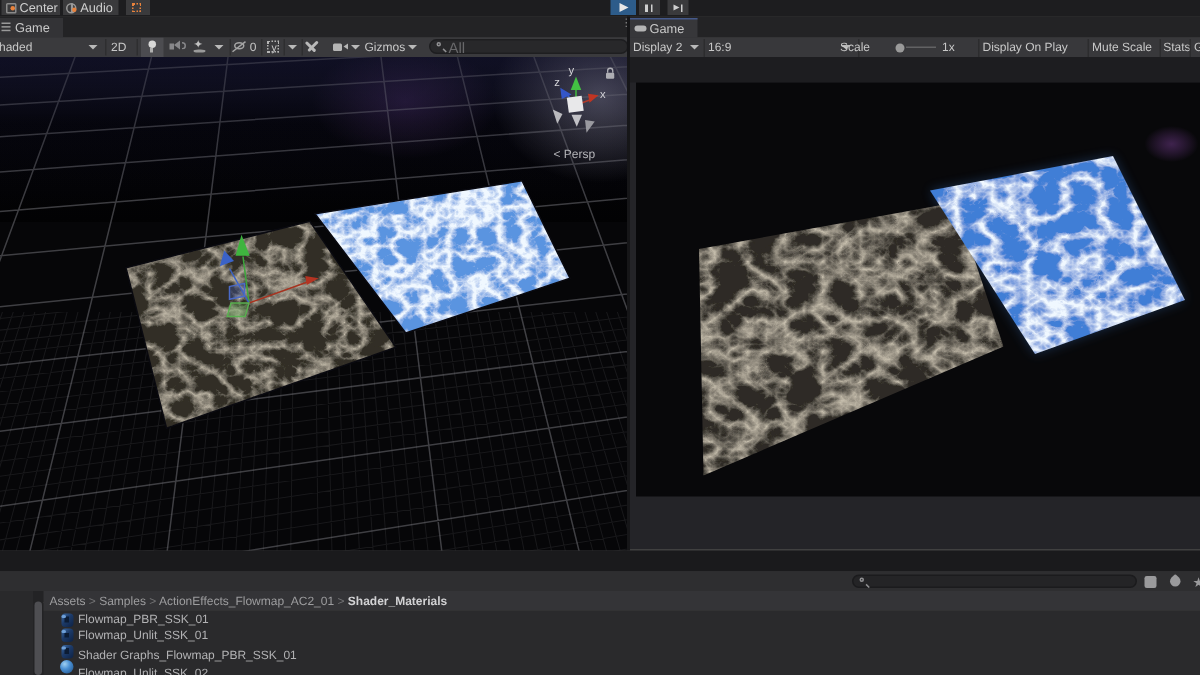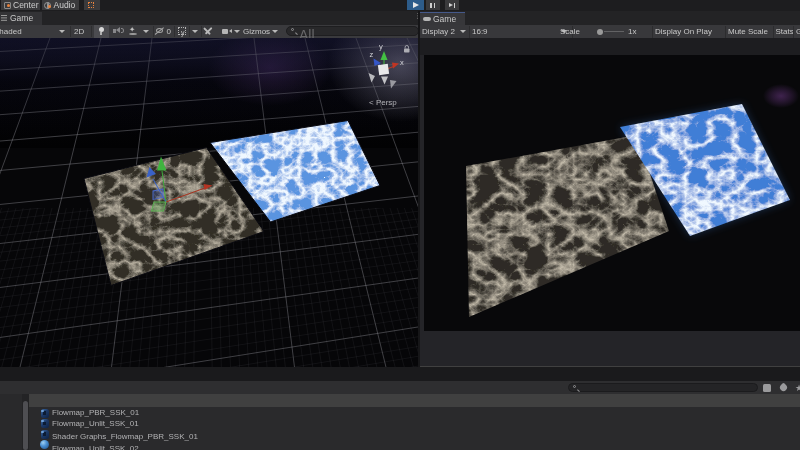--- a/index.html
+++ b/index.html
@@ -88,21 +88,21 @@
 
     <span style="position:absolute;left:222px;top:4px;width:6px;height:5px;background:#b5b5b5;border-radius:1px"></span>
     <span style="position:absolute;left:228.5px;top:4.5px;width:0;height:0;border-right:3.5px solid #b5b5b5;border-top:2px solid transparent;border-bottom:2px solid transparent"></span>
     <span style="position:absolute;left:234px;top:5px;width:0;height:0;border-top:3.5px solid #b9b9b9;border-left:3px solid transparent;border-right:3px solid transparent"></span>
     <span class="dd" style="position:absolute;left:243px;top:2px">Gizmos</span>
     <span style="position:absolute;left:272px;top:5px;width:0;height:0;border-top:3.5px solid #b9b9b9;border-left:3px solid transparent;border-right:3px solid transparent"></span>
 
     <span style="position:absolute;left:286px;top:1.5px;width:133px;height:9.5px;background:#28282a;border:1px solid #1e1e20;border-radius:5px"></span>
     <span style="position:absolute;left:290.5px;top:3.5px;width:3px;height:3px;border:1px solid #909092;border-radius:50%"></span>
     <span style="position:absolute;left:294.8px;top:8.2px;width:2.6px;height:1px;background:#909092;transform:rotate(45deg)"></span>
-    <span style="position:absolute;left:299px;top:2px;color:#68686a;font-size:14px">All</span>
+    <span style="position:absolute;left:299px;top:2px;color:#68686a;font-size:10px">All</span>
   </div>
 
   <div class="abs" style="left:0;top:37.5px;width:418px;height:329.5px;background:#060608">
       <svg width="418" height="330" viewBox="0 0 418 330" style="position:absolute;left:0;top:0">
 <defs>
   <linearGradient id="sky" x1="0" y1="0" x2="0" y2="1">
     <stop offset="0" stop-color="#15152a"></stop>
     <stop offset="0.18" stop-color="#10101f"></stop>
     <stop offset="0.4" stop-color="#05050a"></stop>
     <stop offset="1" stop-color="#020203"></stop>
@@ -289,20 +289,24 @@
   <div class="abs" style="left:0;top:367px;width:800px;height:14px;background:#1a1a1c"></div>
   <div class="abs" style="left:0;top:381px;width:800px;height:13px;background:#2e2e30">
     <span style="position:absolute;left:568px;top:2px;width:190px;height:9px;background:#242426;border:1px solid #1b1b1d;border-radius:5px"></span>
     <span style="position:absolute;left:572.5px;top:4px;width:3px;height:3px;border:1px solid #909092;border-radius:50%"></span>
     <span style="position:absolute;left:576.8px;top:8.6px;width:2.6px;height:1px;background:#909092;transform:rotate(45deg)"></span>
 
     <span style="position:absolute;left:763px;top:2.5px;width:8px;height:8px;background:#9a9a9c;border-radius:1.5px"></span>
     <span style="position:absolute;left:780px;top:3px;width:7px;height:7px;background:#9a9a9c;border-radius:1.5px 50% 50% 50%;transform:rotate(45deg)"></span>
     <span style="position:absolute;left:795px;top:2px;color:#9a9a9c;font-size:9px">★</span>
   </div>
+  <div class="abs" style="left:0;top:394px;width:800px;height:13px;background:#343437">
+    <span style="position:absolute;left:23px;top:4px;width:0;height:0;border-bottom:4px solid #9a9a9a;border-left:3.5px solid transparent;border-right:3.5px solid transparent"></span>
+    <span style="position:absolute;left:33px;top:2px;font-size:8px;color:#9d9d9f">Assets <span style="color:#737375">&gt;</span> Samples <span style="color:#737375">&gt;</span> ActionEffects_Flowmap_AC2_01 <span style="color:#737375">&gt;</span> <span style="color:#d2d2d4;font-weight:bold">Shader_Materials</span></span>
+  </div>
   <div class="abs" style="left:0;top:407px;width:800px;height:43px;background:#2a2a2c"></div>
   <div class="abs" style="left:0;top:394px;width:22px;height:56px;background:#29292b"></div>
   <div class="abs" style="left:22px;top:394px;width:7px;height:56px;background:#232325"></div>
   <div class="abs" style="left:23px;top:401px;width:5px;height:49px;background:#4e4e52;border-radius:2.5px"></div>
     <div>
       <span style="position:absolute;left:40.5px;top:408.5px;width:8px;height:9px;background:linear-gradient(135deg,#3f6ea8 0%,#1c3a68 45%,#0e2244 100%);border-radius:2.5px">
         <span style="position:absolute;left:2.2px;top:2.8px;width:3.4px;height:3.4px;background:#0c1c34"></span>
         <span style="position:absolute;left:0.8px;top:1px;width:2.5px;height:2px;background:#6fa0d8;border-radius:1px"></span>
       </span>
       <span style="position:absolute;left:52px;top:408.0px;font-size:8px;color:#b2b2b4">Flowmap_PBR_SSK_01</span>

